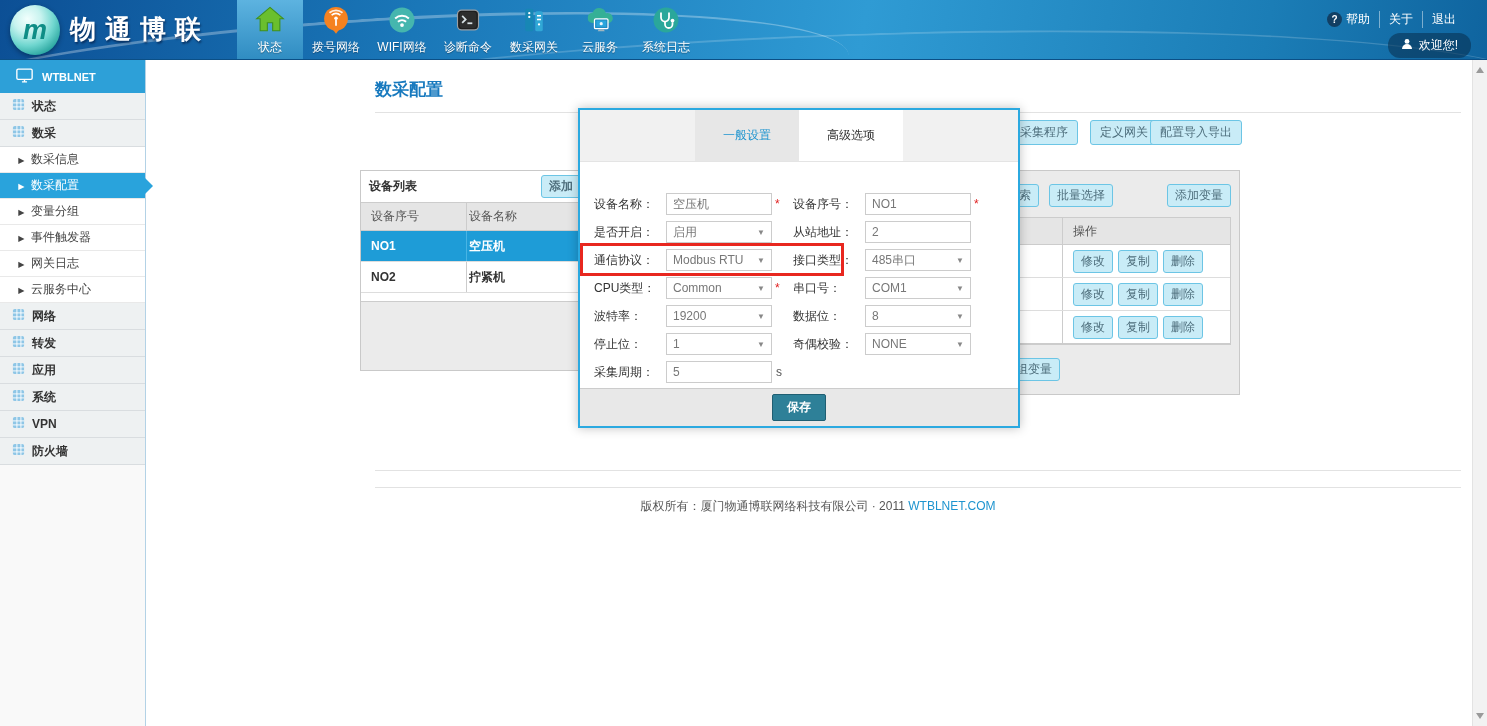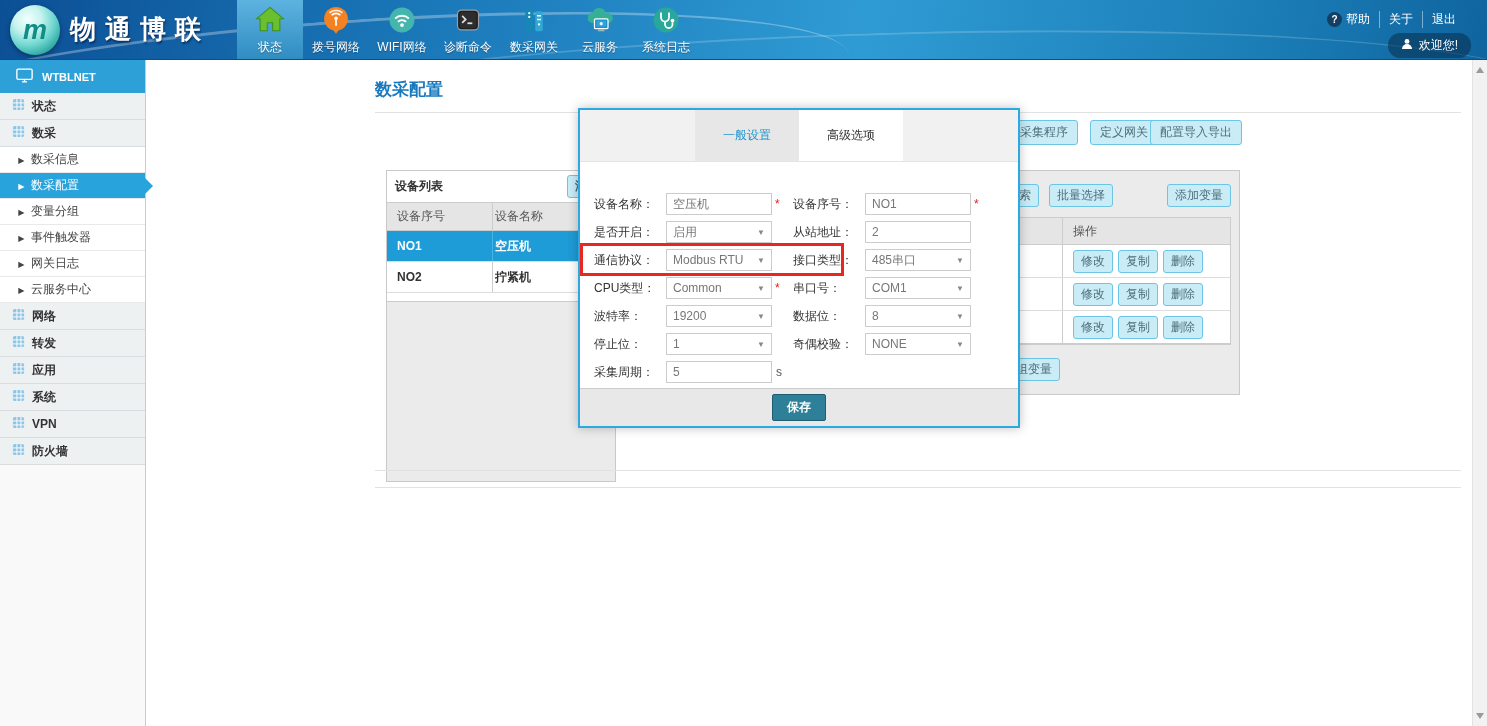--- a/index.html
+++ b/index.html
@@ -49,21 +49,21 @@
     border-left:8px solid #29a3dc;border-top:8px solid transparent;border-bottom:8px solid transparent}
 
   
   .page-title{position:absolute;left:375px;top:78px;font-size:17px;font-weight:bold;color:#1779be}
   .hr{position:absolute;left:375px;width:1086px;height:1px;background:#e2e2e2}
   .hr1{top:112px}.hr2{top:470px}.hr3{top:487px}
   .btn{display:inline-flex;align-items:center;justify-content:center;background:#c9ecf7;border:1px solid #6cc5e5;
     border-radius:3px;color:#4e6e7c;font-size:12px;padding:3px 9px;cursor:pointer;white-space:nowrap}
   .abs{position:absolute}
 
-  .left-panel{position:absolute;left:386px;top:170px;width:230px;height:312px;background:#ebebeb;border:1px solid #c9c9c9}
+  .left-panel{position:absolute;left:360px;top:170px;width:230px;height:201px;background:#ebebeb;border:1px solid #c9c9c9}
   .lp-head{height:32px;background:#fff;border-bottom:1px solid #ccc;display:flex;align-items:center;
     justify-content:space-between;padding:0 8px;font-size:12px;font-weight:bold;color:#333}
   .lp-th{display:flex;height:28px;background:#e5e5e5;border-bottom:1px solid #ccc;font-size:12px;color:#555;align-items:center}
   .lp-th .c1,.lp-row .c1{width:105px;padding-left:10px}
   .lp-th .c2,.lp-row .c2{flex:1;padding-left:2px;border-left:1px solid #ccc;height:100%;display:flex;align-items:center}
   .lp-row{display:flex;height:31px;align-items:center;font-size:12px;font-weight:bold;background:#fff;
     border-bottom:1px solid #ddd;color:#333;cursor:pointer}
   .lp-row.selected{background:#1e9cd7;color:#fff}
   .lp-row.selected .c2{border-left-color:#48b4e4}
   .lp-tail{height:9px;background:#fff;border-bottom:1px solid #ccc}
@@ -390,20 +390,24 @@
           <span class="sbtn">复制</span>
           <span class="sbtn">删除</span>
         </span>
       </div>
     </div>
     <div class="sbtn abs" style="left:375px;top:187px">分组变量</div>
   </div>
 
   <div class="hr hr2"></div>
   <div class="hr hr3"></div>
+  <div class="footer-text">
+    <span>版权所有：厦门物通博联网络科技有限公司 · 2011</span>
+    <span class="link">WTBLNET.COM</span>
+  </div>
 
   <div class="modal">
     <div class="m-tabs">
       <div class="m-tab active">一般设置</div>
       <div class="m-tab">高级选项</div>
     </div>
 
     <div class="m-body">
       <div class="f-row">
         <span class="f-label">设备名称：</span>

